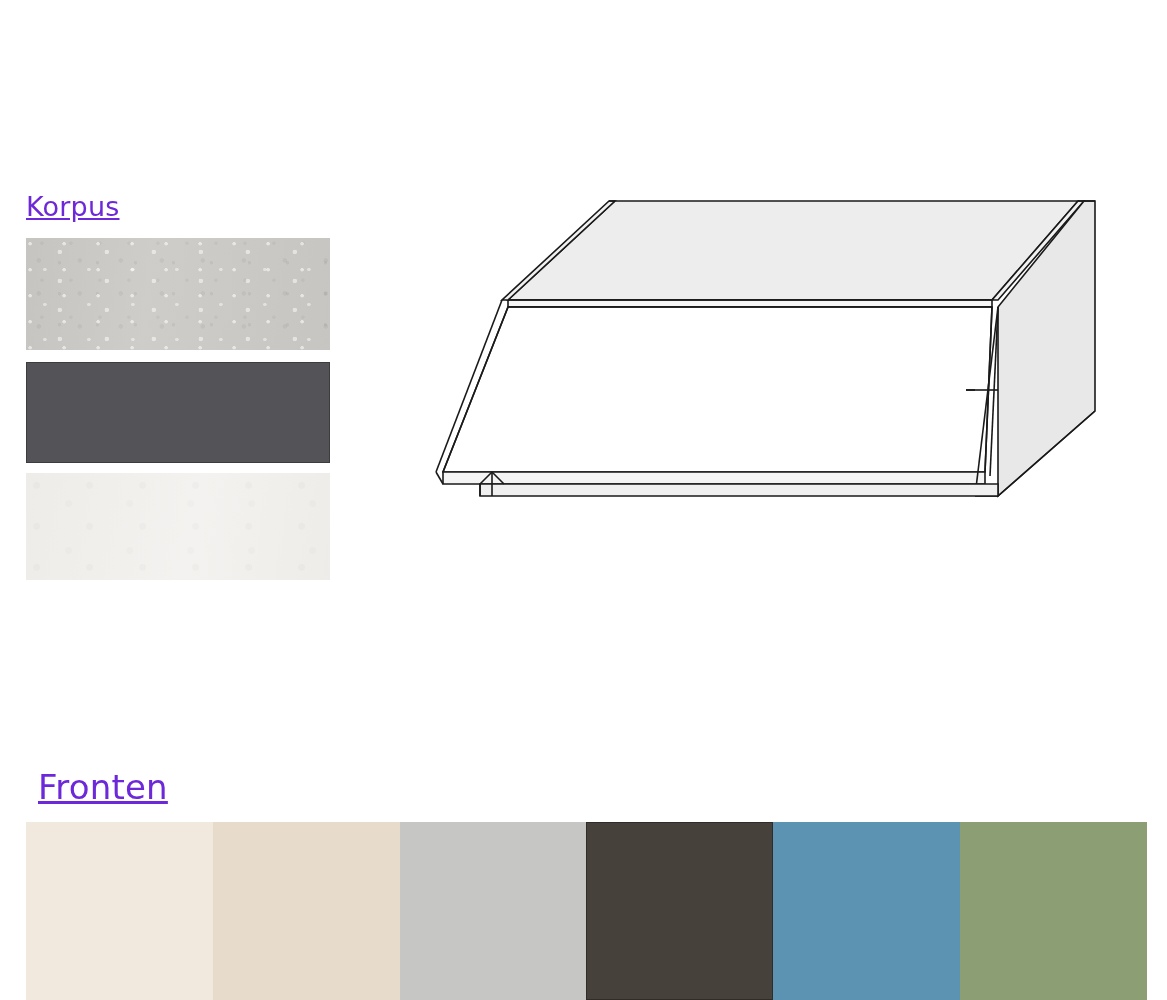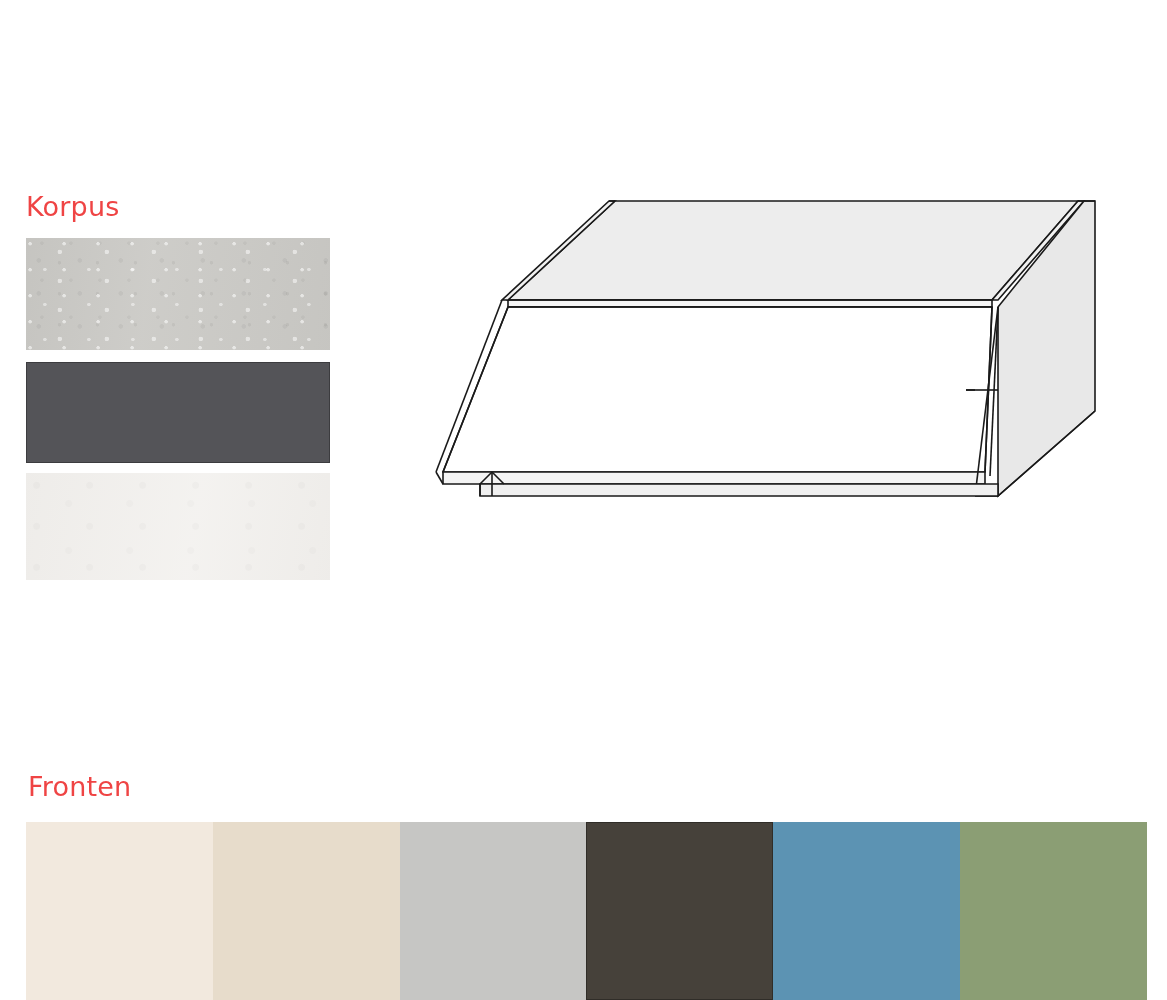--- a/index.html
+++ b/index.html
@@ -15,34 +15,35 @@
     overflow: hidden;
     font-family: "DejaVu Sans", "Liberation Sans", sans-serif;
     -webkit-font-smoothing: antialiased;
   }
 
   
   .section-label {
     position: absolute;
     font-family: "DejaVu Sans", "Liberation Sans", sans-serif;
     font-weight: 400;
-    color: #ef4444;
+    color: #6d28d9;
     letter-spacing: 0.2px;
     white-space: nowrap;
+    text-decoration: underline;
   }
   #korpus-label {
     left: 26px;
     top: 192px;
     font-size: 27px;
     line-height: 30px;
   }
   #fronten-label {
-    left: 28px;
+    left: 38px;
     top: 772px;
-    font-size: 27px;
+    font-size: 34px;
     line-height: 30px;
   }
 
   
   #korpus-swatches {
     position: absolute;
     left: 26px;
     top: 238px;
     width: 304px;
     height: 342px;

